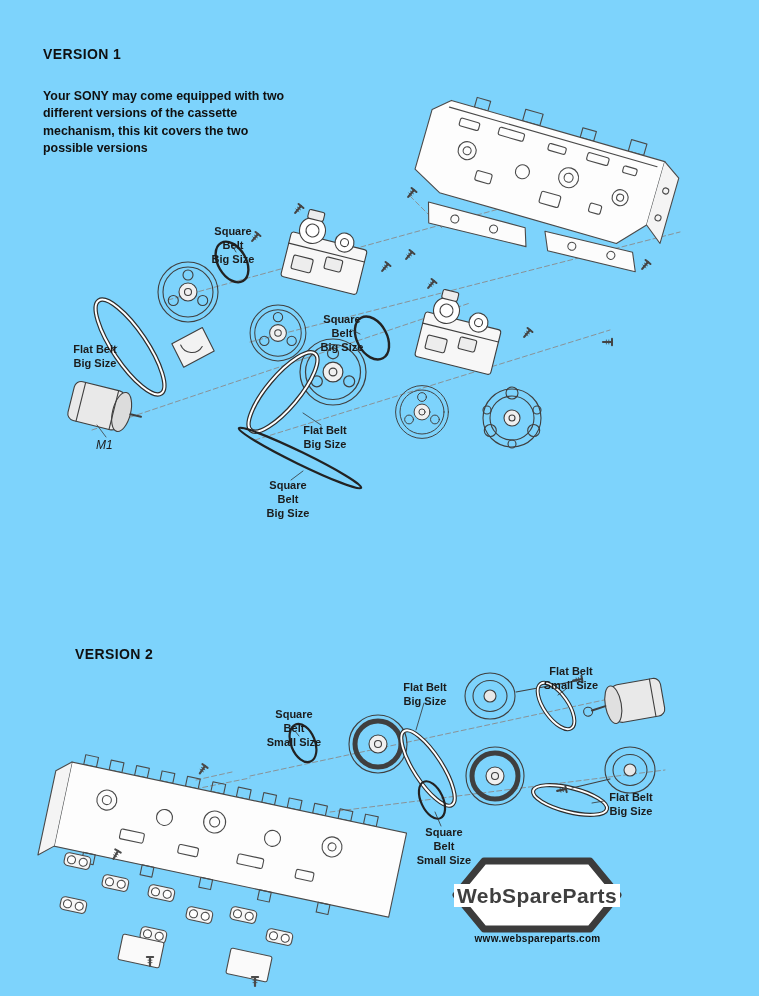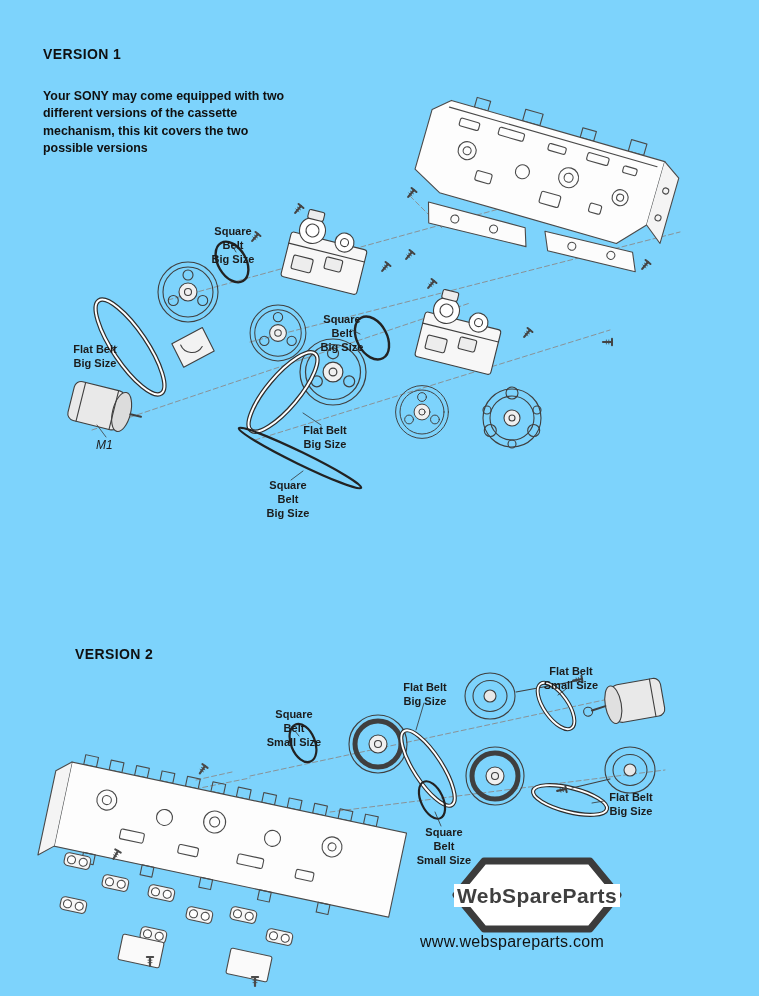--- a/index.html
+++ b/index.html
@@ -7,21 +7,21 @@
   .page { position:relative; width:759px; height:996px; background:#7dd3fc; overflow:hidden; }
   .art { position:absolute; left:0; top:0; }
   .v-title { position:absolute; font-size:14px; font-weight:bold; color:#101010; letter-spacing:0.4px; }
   .v1-title { left:43px; top:46px; }
   .v2-title { left:75px; top:600px;margin-top:46px; }
   .intro { position:absolute; left:43px; top:88px; width:256px; font-size:12.4px; font-weight:bold; color:#101010; line-height:1.4; }
   .plabel { position:absolute; width:60px; font-size:11px; font-weight:bold; color:#1c1c1c; text-align:center; line-height:1.25; white-space:pre-line; }
   .mlabel { position:absolute; left:96px; top:438px; font-size:12px; font-style:italic; color:#1c1c1c; }
   .logo-text { position:absolute; left:452px; top:884px; width:170px; text-align:center; font-size:21px; font-weight:bold; color:#3f3f3f; letter-spacing:0.4px; }
   .logo-text span { background:#ffffff; padding:0 3px; }
-  .website { position:absolute; left:420px; top:933px; width:235px; text-align:left; font-size:16px; font-weight:normal; color:#111111; letter-spacing:0.3px; }
+  .website { position:absolute; left:420px; top:933px; width:235px; text-align:center; font-size:10px; font-weight:bold; color:#111111; letter-spacing:0.3px; }
 </style>
 </head>
 <body>
 
 <div class="page">
 
   <svg class="art" width="759" height="996" viewBox="0 0 759 996" fill="none" stroke="#3f3f3f" stroke-width="1.1" stroke-linecap="round" stroke-linejoin="round">
 
     <defs>
       <g id="screw">

